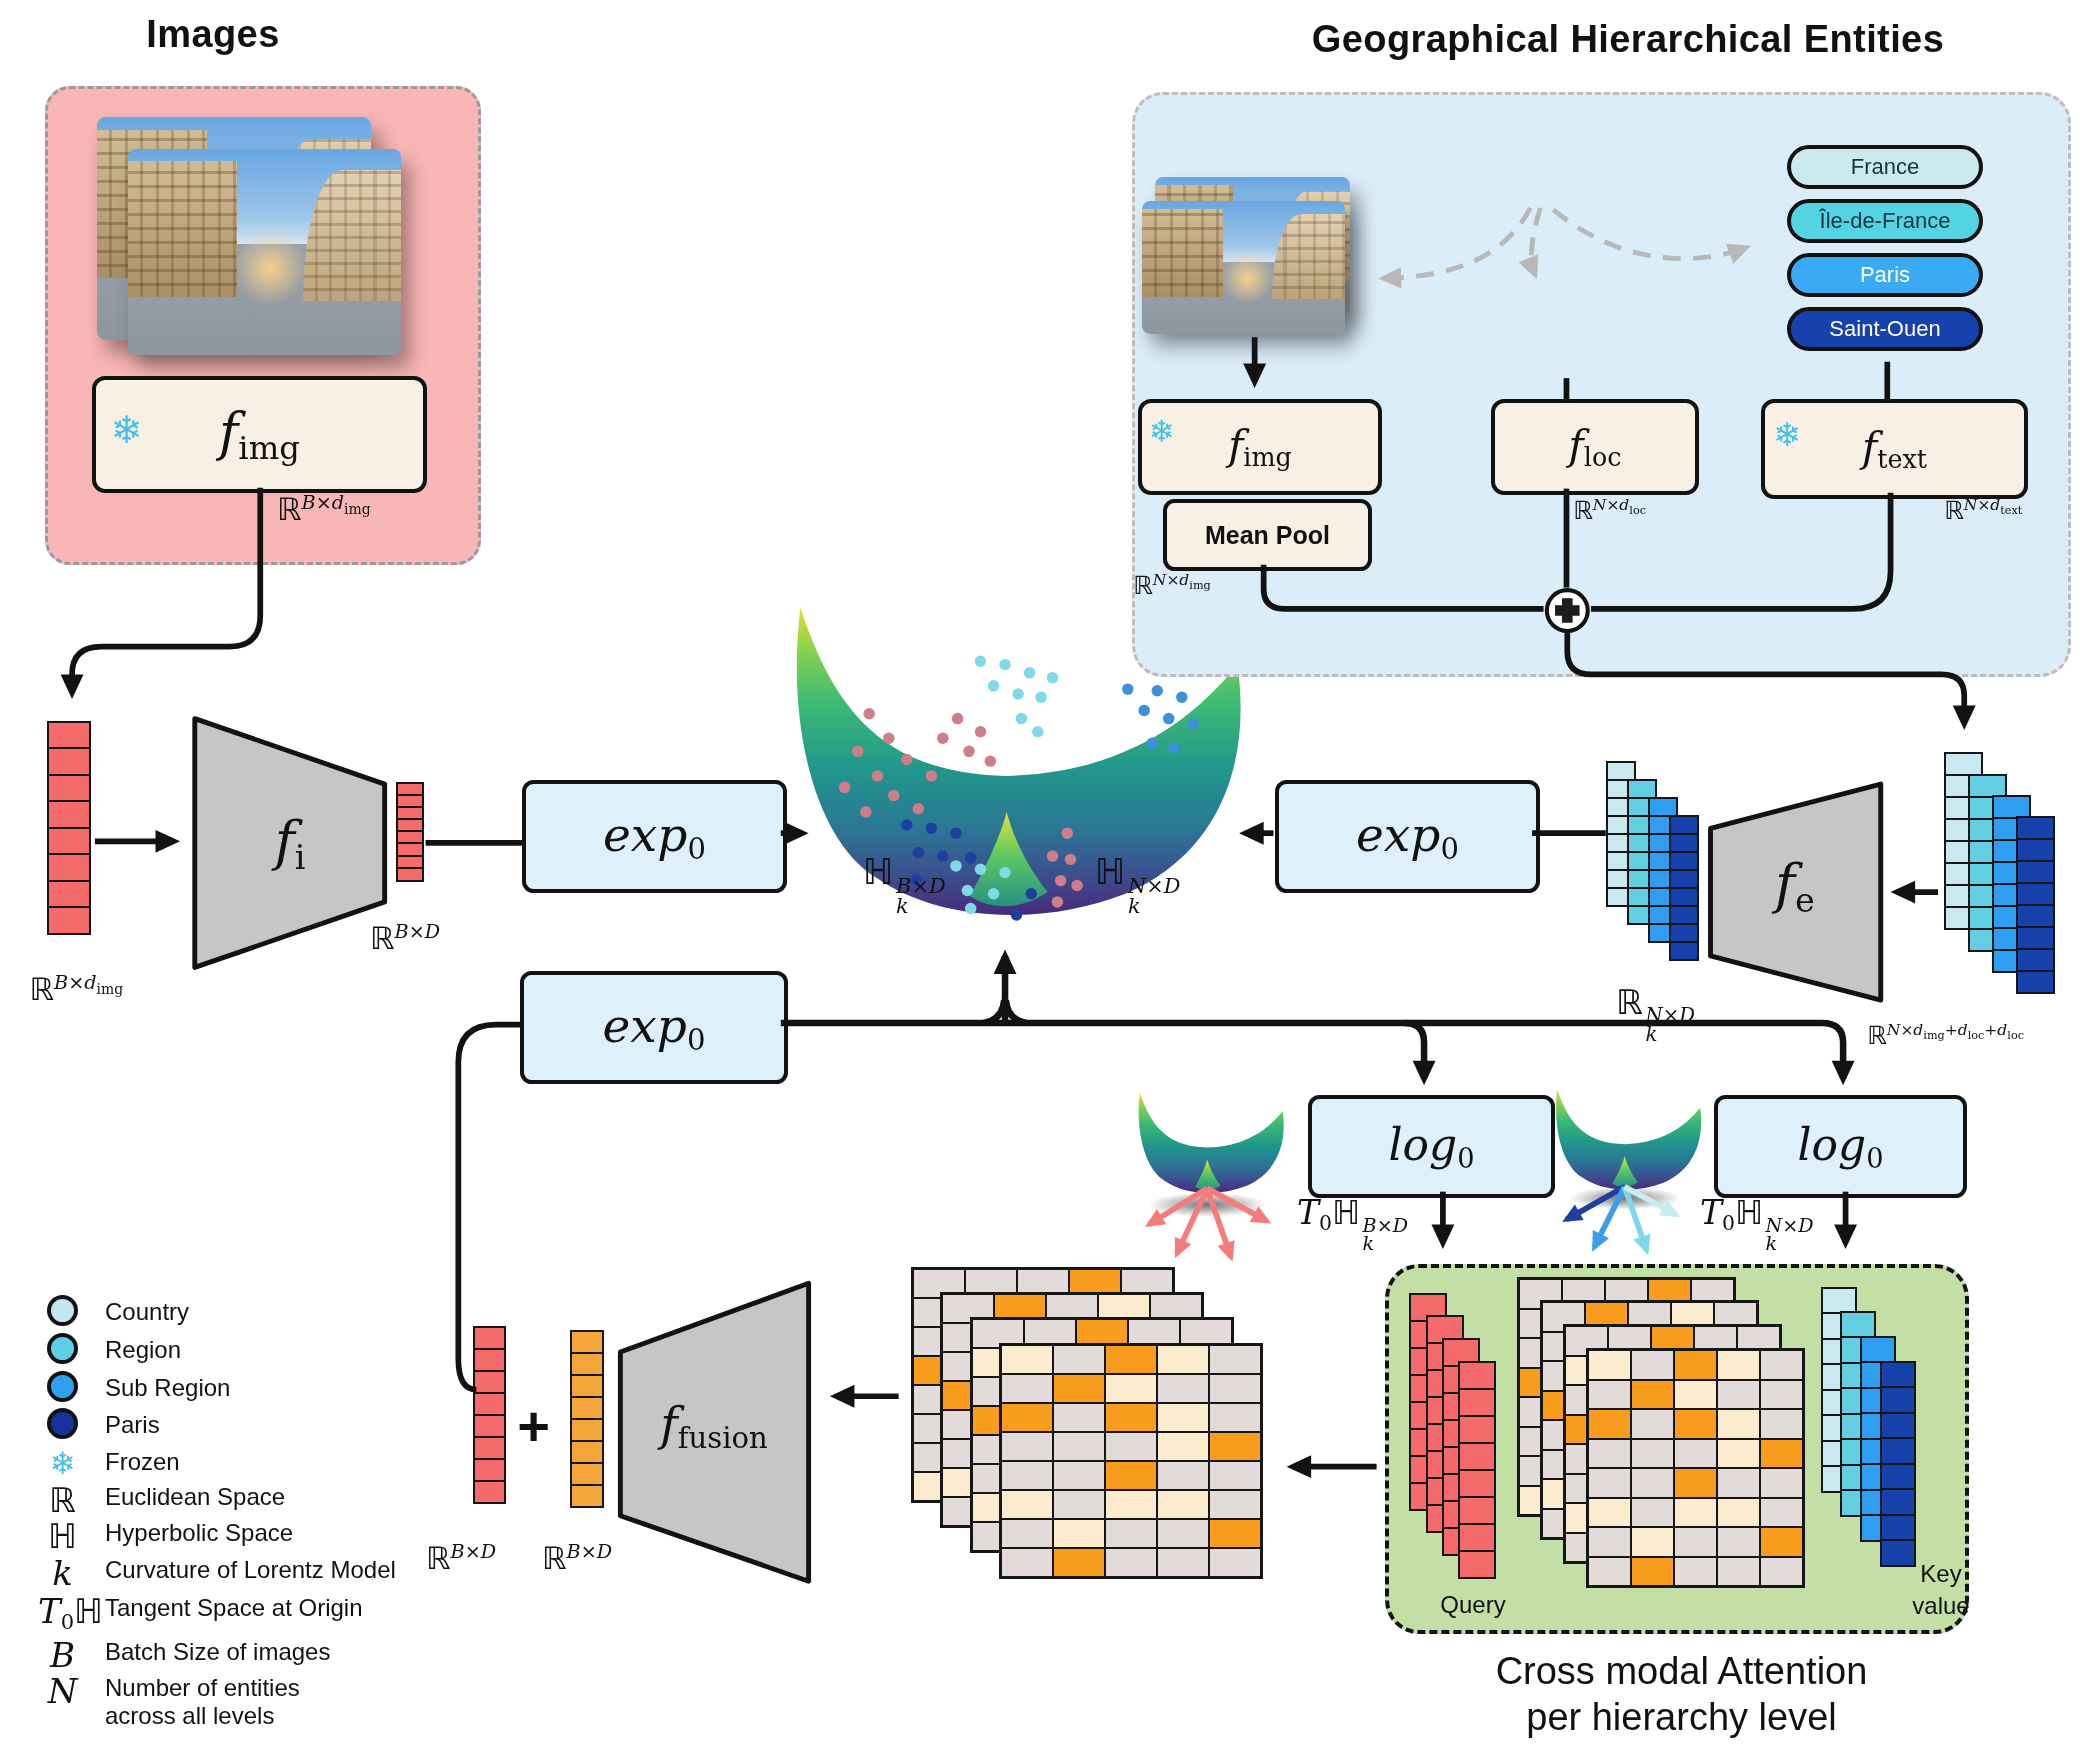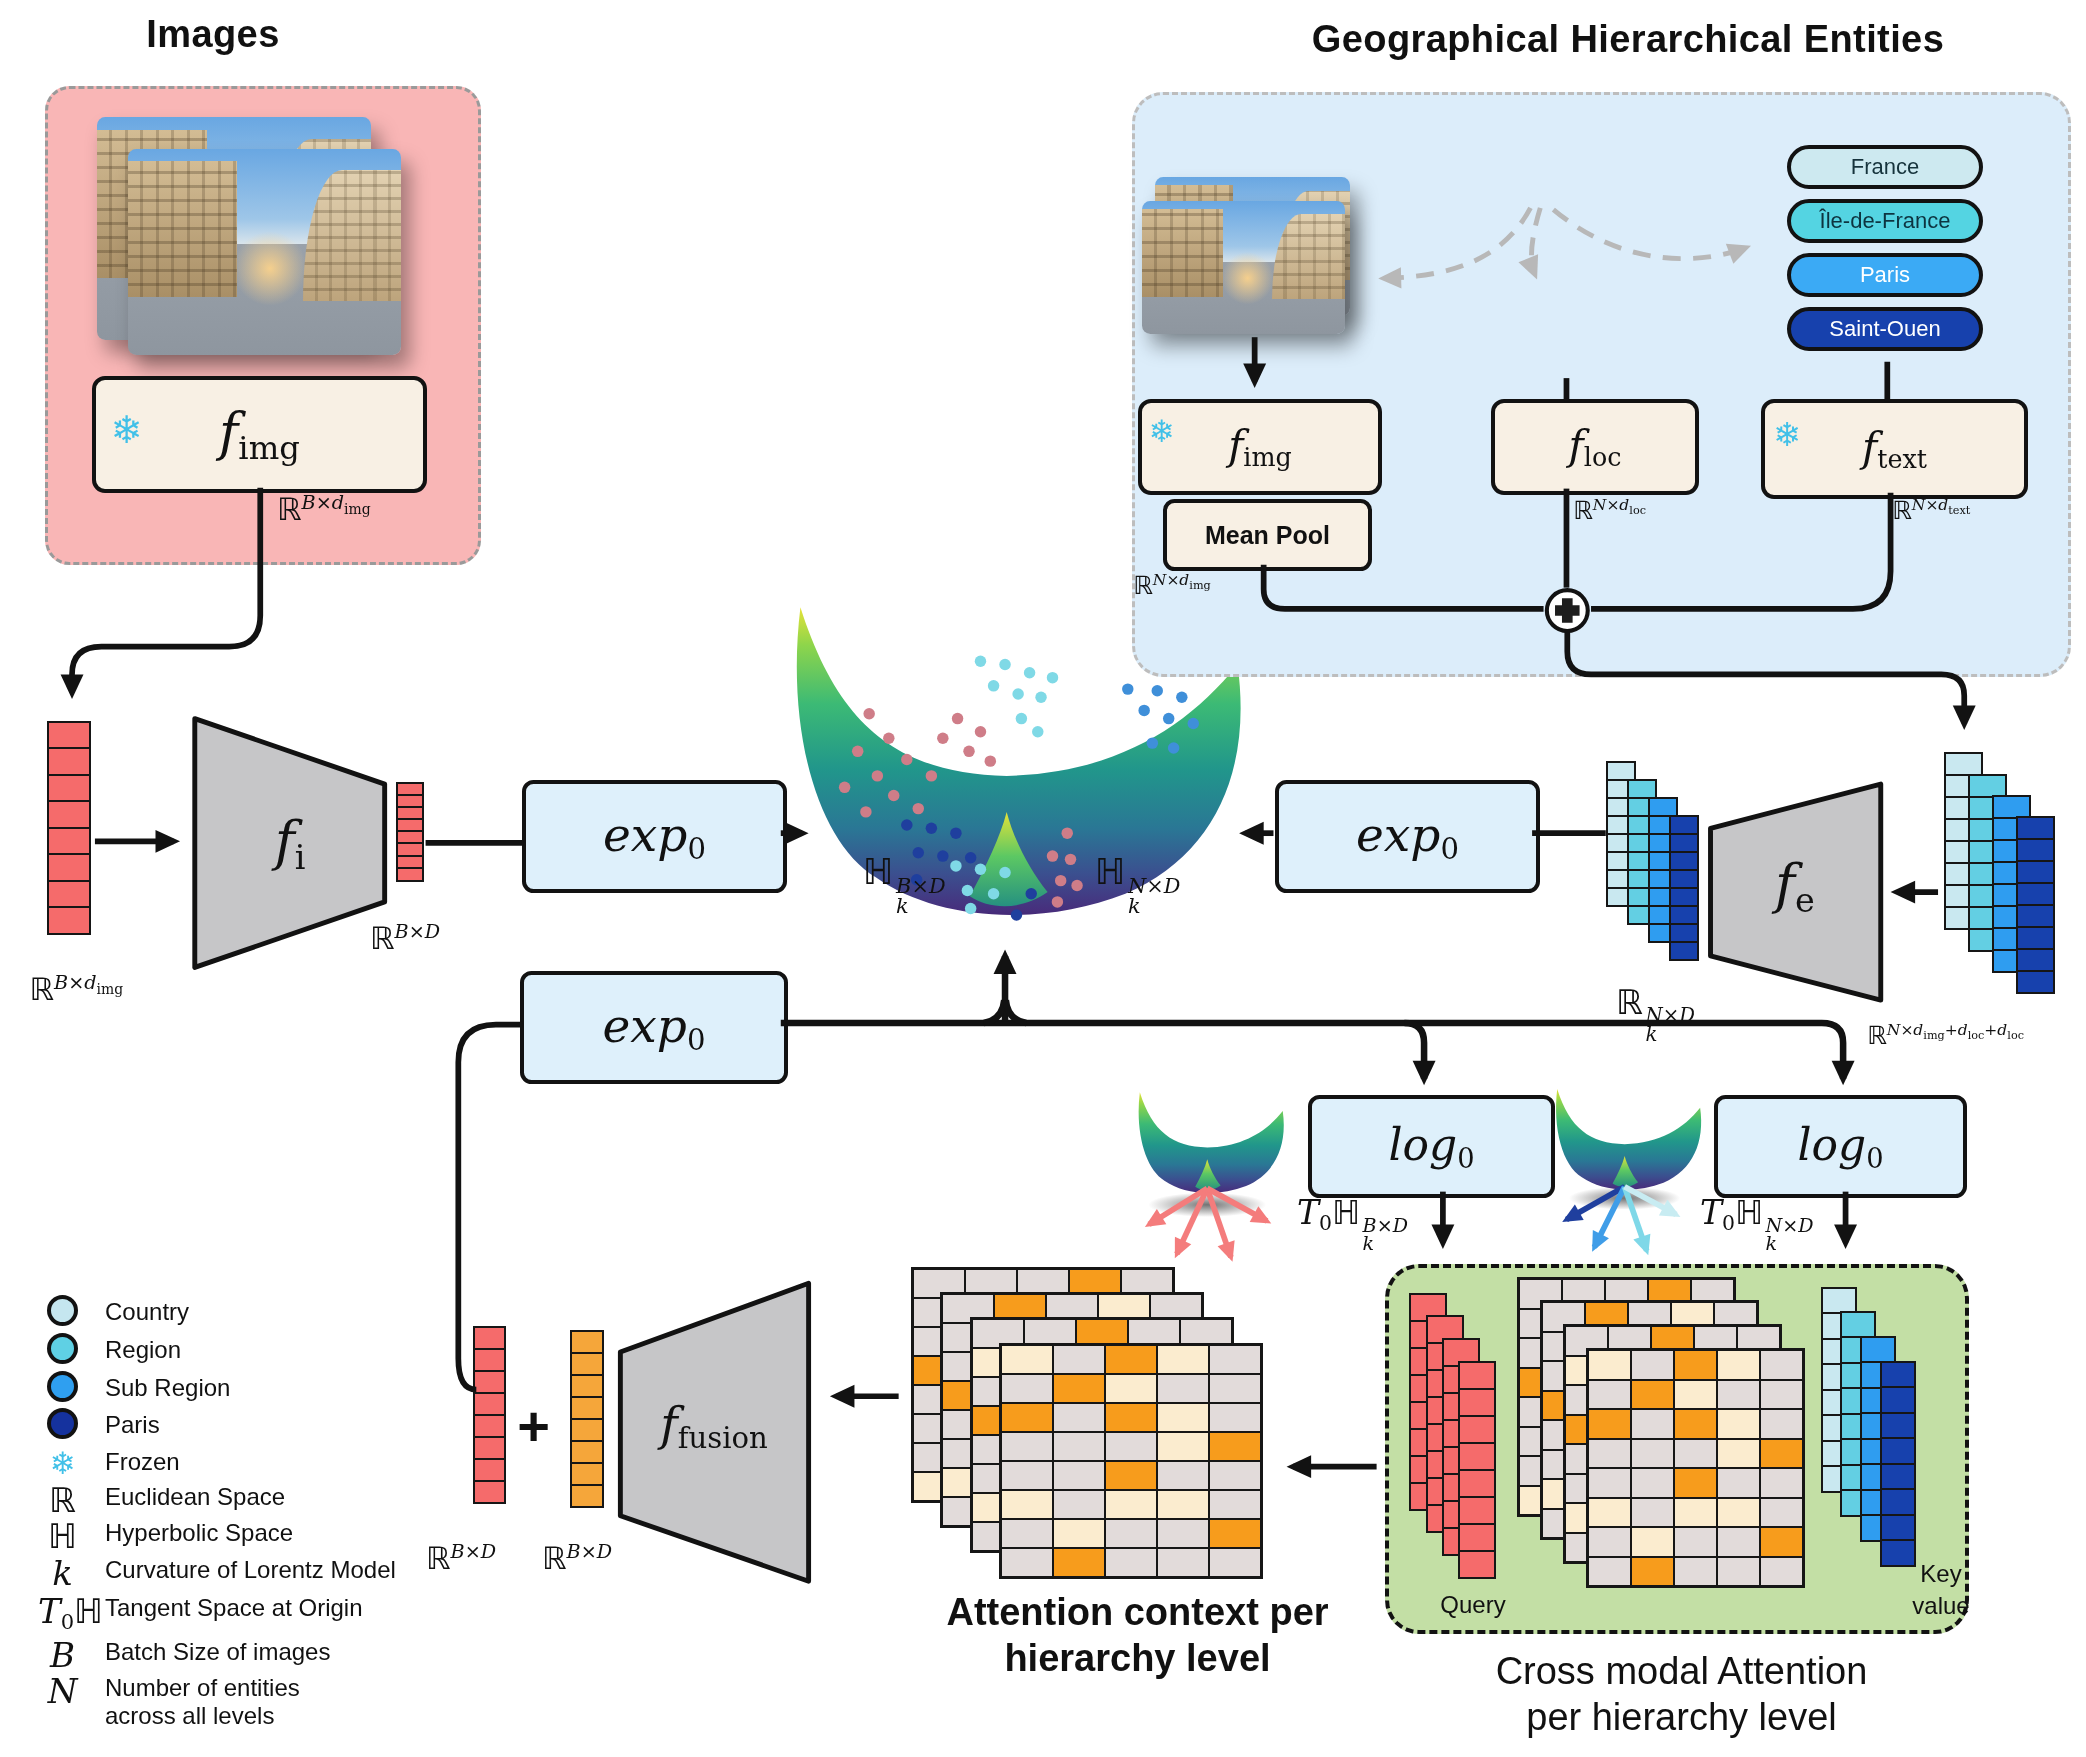--- a/index.html
+++ b/index.html
@@ -232,21 +232,21 @@
 
   <div class="crm" style="left:1491px;top:399px;width:200px;height:88px;">
     <span class="math" style="font-size:41px;"><span class="m-bi">f</span><span class="m-subr">loc</span></span>
   </div>
   <div class="abs math" style="left:1573px;top:496px;font-size:25px;"><span class="m-b">ℝ</span><span class="m-supi">N×d</span><span class="m-sups">loc</span></div>
 
   <div class="crm" style="left:1761px;top:399px;width:259px;height:92px;">
     <span class="snow abs" style="left:8.2px;top:11.5px;font-size:33px;">❄</span>
     <span class="math" style="font-size:41px;"><span class="m-bi">f</span><span class="m-subr">text</span></span>
   </div>
-  <div class="abs math" style="left:1892px;top:496px;font-size:25px;"><span class="m-b">ℝ</span><span class="m-supi">N×d</span><span class="m-sups">text</span></div>
+  <div class="abs math" style="left:1944px;top:496px;font-size:25px;"><span class="m-b">ℝ</span><span class="m-supi">N×d</span><span class="m-sups">text</span></div>
 
   <div class="abs math" style="left:29.5px;top:971px;font-size:31px;"><span class="m-b">ℝ</span><span class="m-supi">B×d</span><span class="m-sups">img</span></div>
   <div class="abs math center" style="left:195px;top:810px;width:190px;font-size:54px;"><span class="m-bi">f</span><span class="m-subr">i</span></div>
   <div class="abs math" style="left:370px;top:920px;font-size:31px;"><span class="m-b">ℝ</span><span class="m-supi">B×D</span></div>
 
   <div class="blu" style="left:522px;top:780px;width:257px;height:105px;">
     <span class="math" style="font-size:47px;"><span class="m-bi">exp</span><span class="m-subr">0</span></span>
   </div>
   <div class="blu" style="left:1275px;top:780px;width:257px;height:105px;">
     <span class="math" style="font-size:47px;"><span class="m-bi">exp</span><span class="m-subr">0</span></span>
@@ -289,22 +289,20 @@
   <div class="abs" style="left:1385px;top:1264px;width:584px;height:370px;background:#c3dfa5;border:4.1px dashed #121212;border-radius:34px;box-sizing:border-box;"></div>
   <div class="abs center" style="left:1424px;top:1591px;width:98px;font-size:24px;">Query</div>
   <div class="abs center" style="left:1892px;top:1560px;width:98px;font-size:24px;">Key</div>
   <div class="abs center" style="left:1892px;top:1592px;width:98px;font-size:24px;">value</div>
 
   <div class="abs center" style="left:509px;top:1393px;width:49px;font-size:56px;font-weight:bold;">+</div>
   <div class="abs math" style="left:426px;top:1540px;font-size:31px;"><span class="m-b">ℝ</span><span class="m-supi">B×D</span></div>
   <div class="abs math" style="left:542px;top:1540px;font-size:31px;"><span class="m-b">ℝ</span><span class="m-supi">B×D</span></div>
   <div class="abs math center" style="left:620px;top:1396px;width:188px;font-size:47px;"><span class="m-bi">f</span><span class="m-subr">fusion</span></div>
 
-  <div class="abs cap center" style="left:892px;top:1589px;width:491px;font-size:38px;">Attention context per
-hierarchy level</div>
   <div class="abs cap center" style="left:1436px;top:1648px;width:491px;font-size:38px;font-family:'Liberation Sans',sans-serif;font-weight:500;">Cross modal Attention
 per hierarchy level</div>
 
   <div id="legend">
       <div class="abs" style="left: 38px; top: 1295px; width: 426px; height: 36px;">
         <div class="legend-icon"><span style="display:inline-block;width:31px;height:31px;border-radius:50%;border:4.1px solid #121212;box-sizing:border-box;background:#c5e6ef"></span></div>
         <div class="legend-label" style="top: 3.3px;">Country</div>
       </div>
       <div class="abs" style="left: 38px; top: 1333px; width: 426px; height: 36px;">
         <div class="legend-icon"><span style="display:inline-block;width:31px;height:31px;border-radius:50%;border:4.1px solid #121212;box-sizing:border-box;background:#5fd0e4"></span></div>

